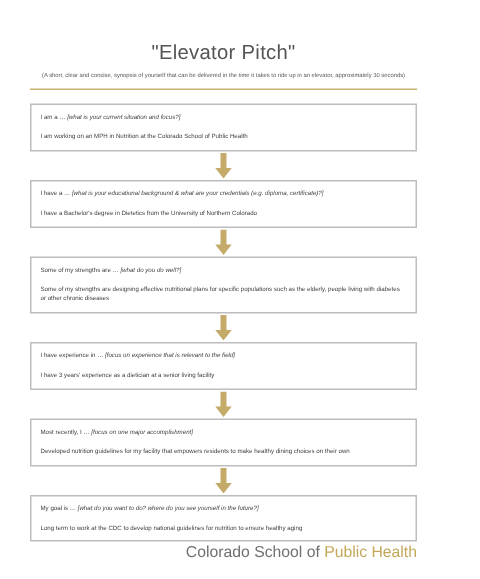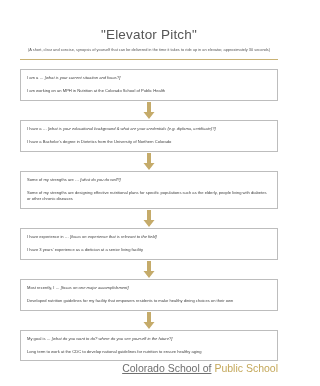--- a/index.html
+++ b/index.html
@@ -80,21 +80,20 @@
   }
   .footer {
     position: absolute;
     right: 20px;
     bottom: 12px;
     font-size: 10.5px;
     white-space: nowrap;
   }
   .footer .grey {
     color: #6f6f6f;
-    text-decoration: underline;
   }
   .footer .gold {
     color: #c4a85a;
   }
 </style>
 </head>
 <body>
 
 <div class="page">
 
@@ -175,16 +174,16 @@
       <p class="line prompt">
         <span class="stem">My goal is … </span><span class="hint">[what do you want to do? where do you see yourself in the future?]</span>
       </p>
       <p class="line answer">Long term to work at the CDC to develop national guidelines for nutrition to ensure healthy aging</p>
     </div>
 
   </div>
 
   <div class="footer">
     <span class="grey">Colorado School of</span>
-    <span class="gold">Public School</span>
+    <span class="gold">Public Health</span>
   </div>
 
 </div>
 
 </body></html>

